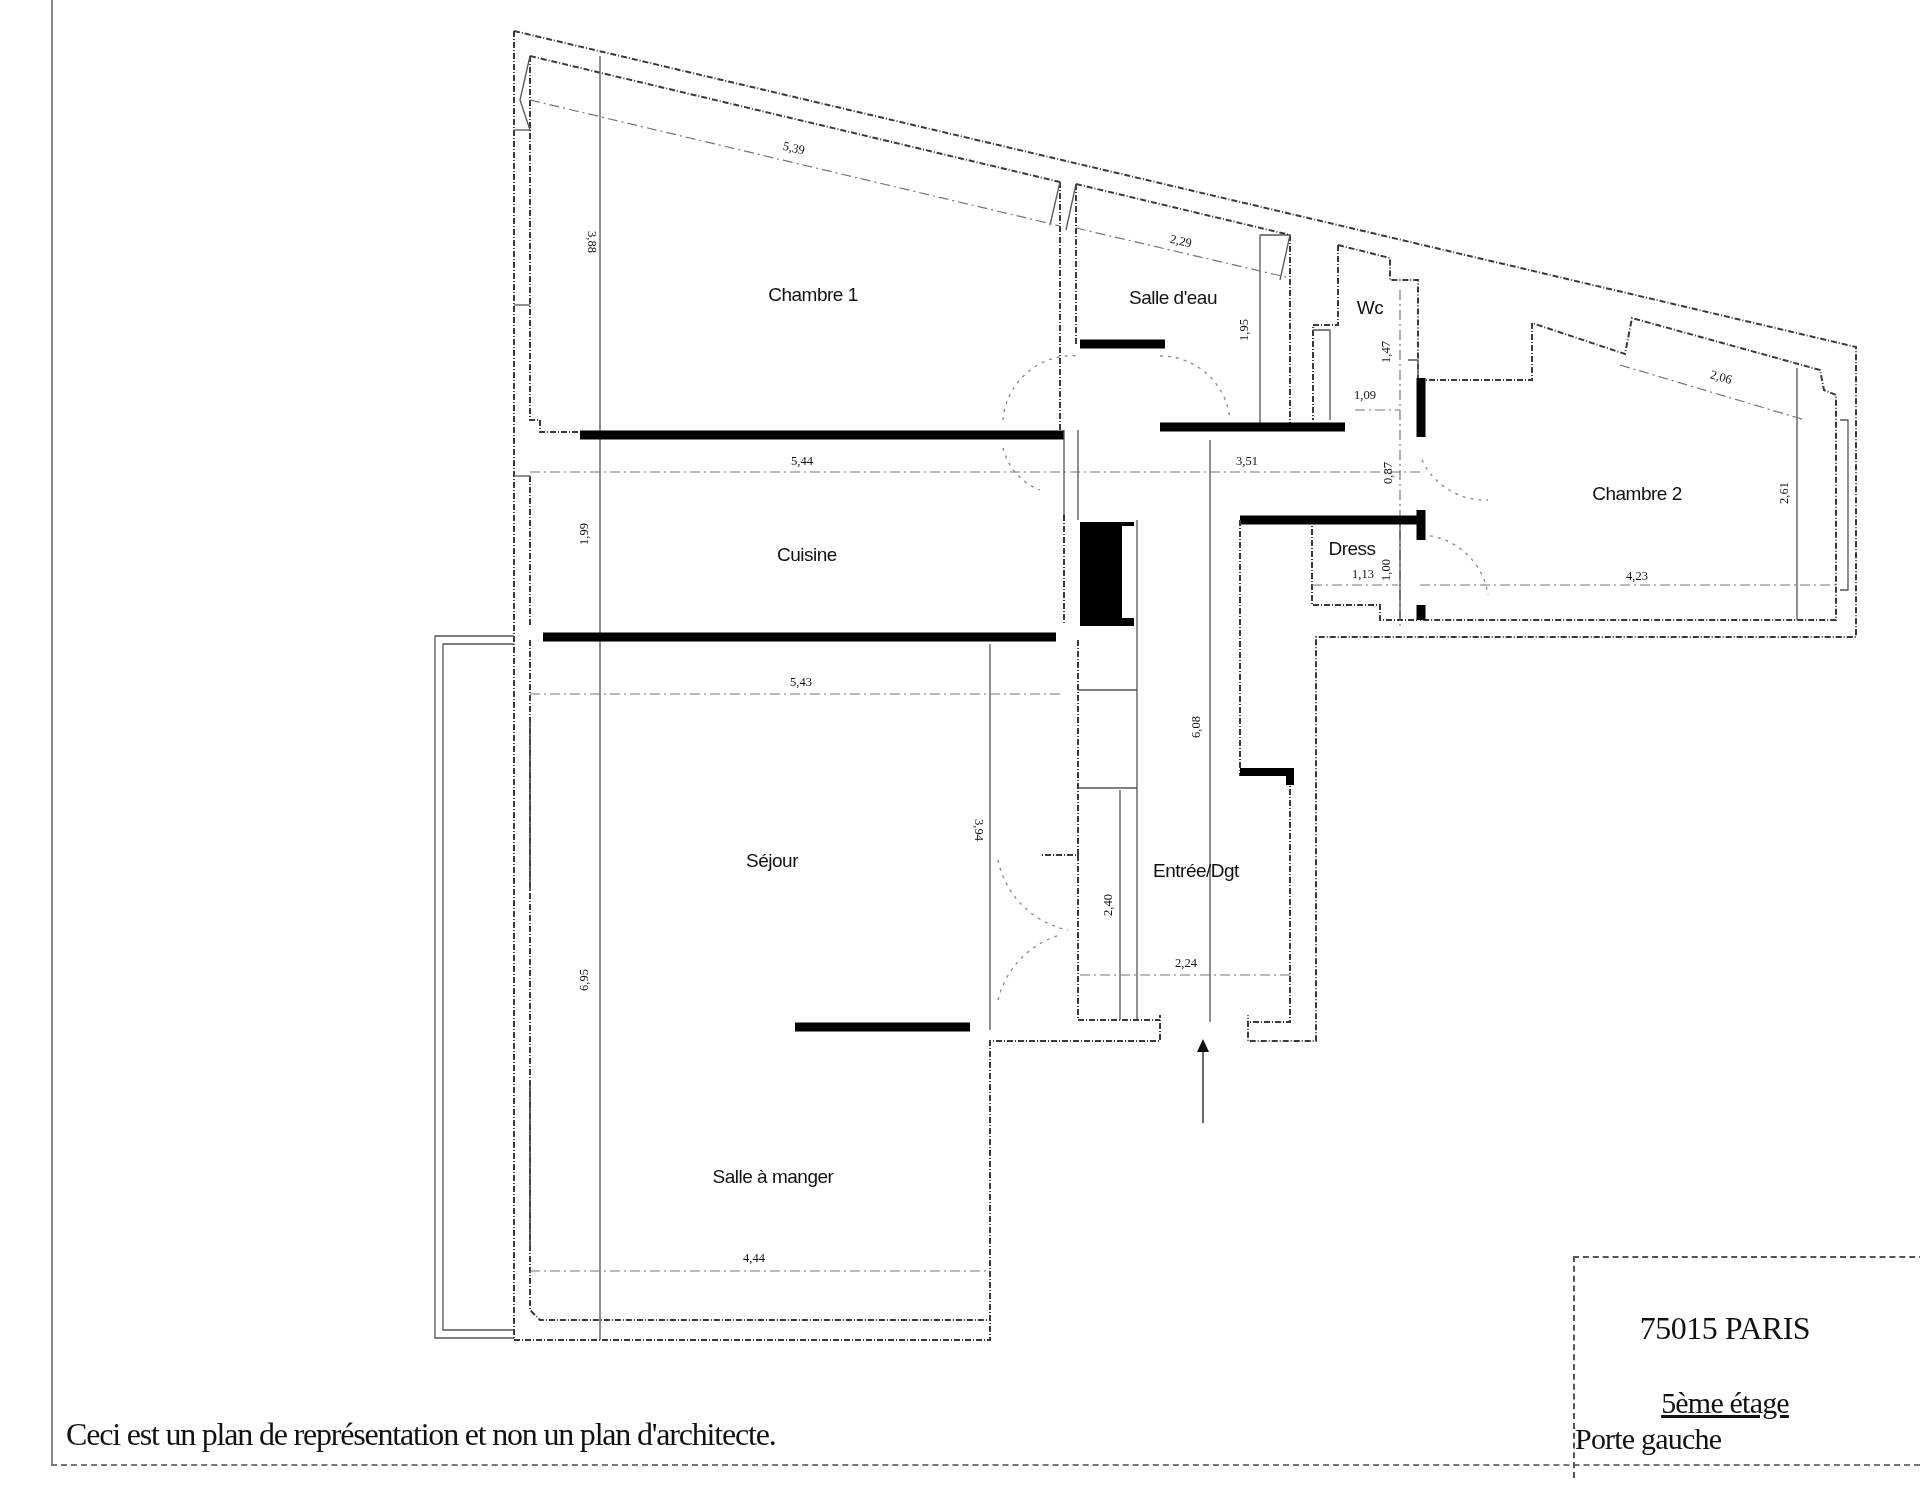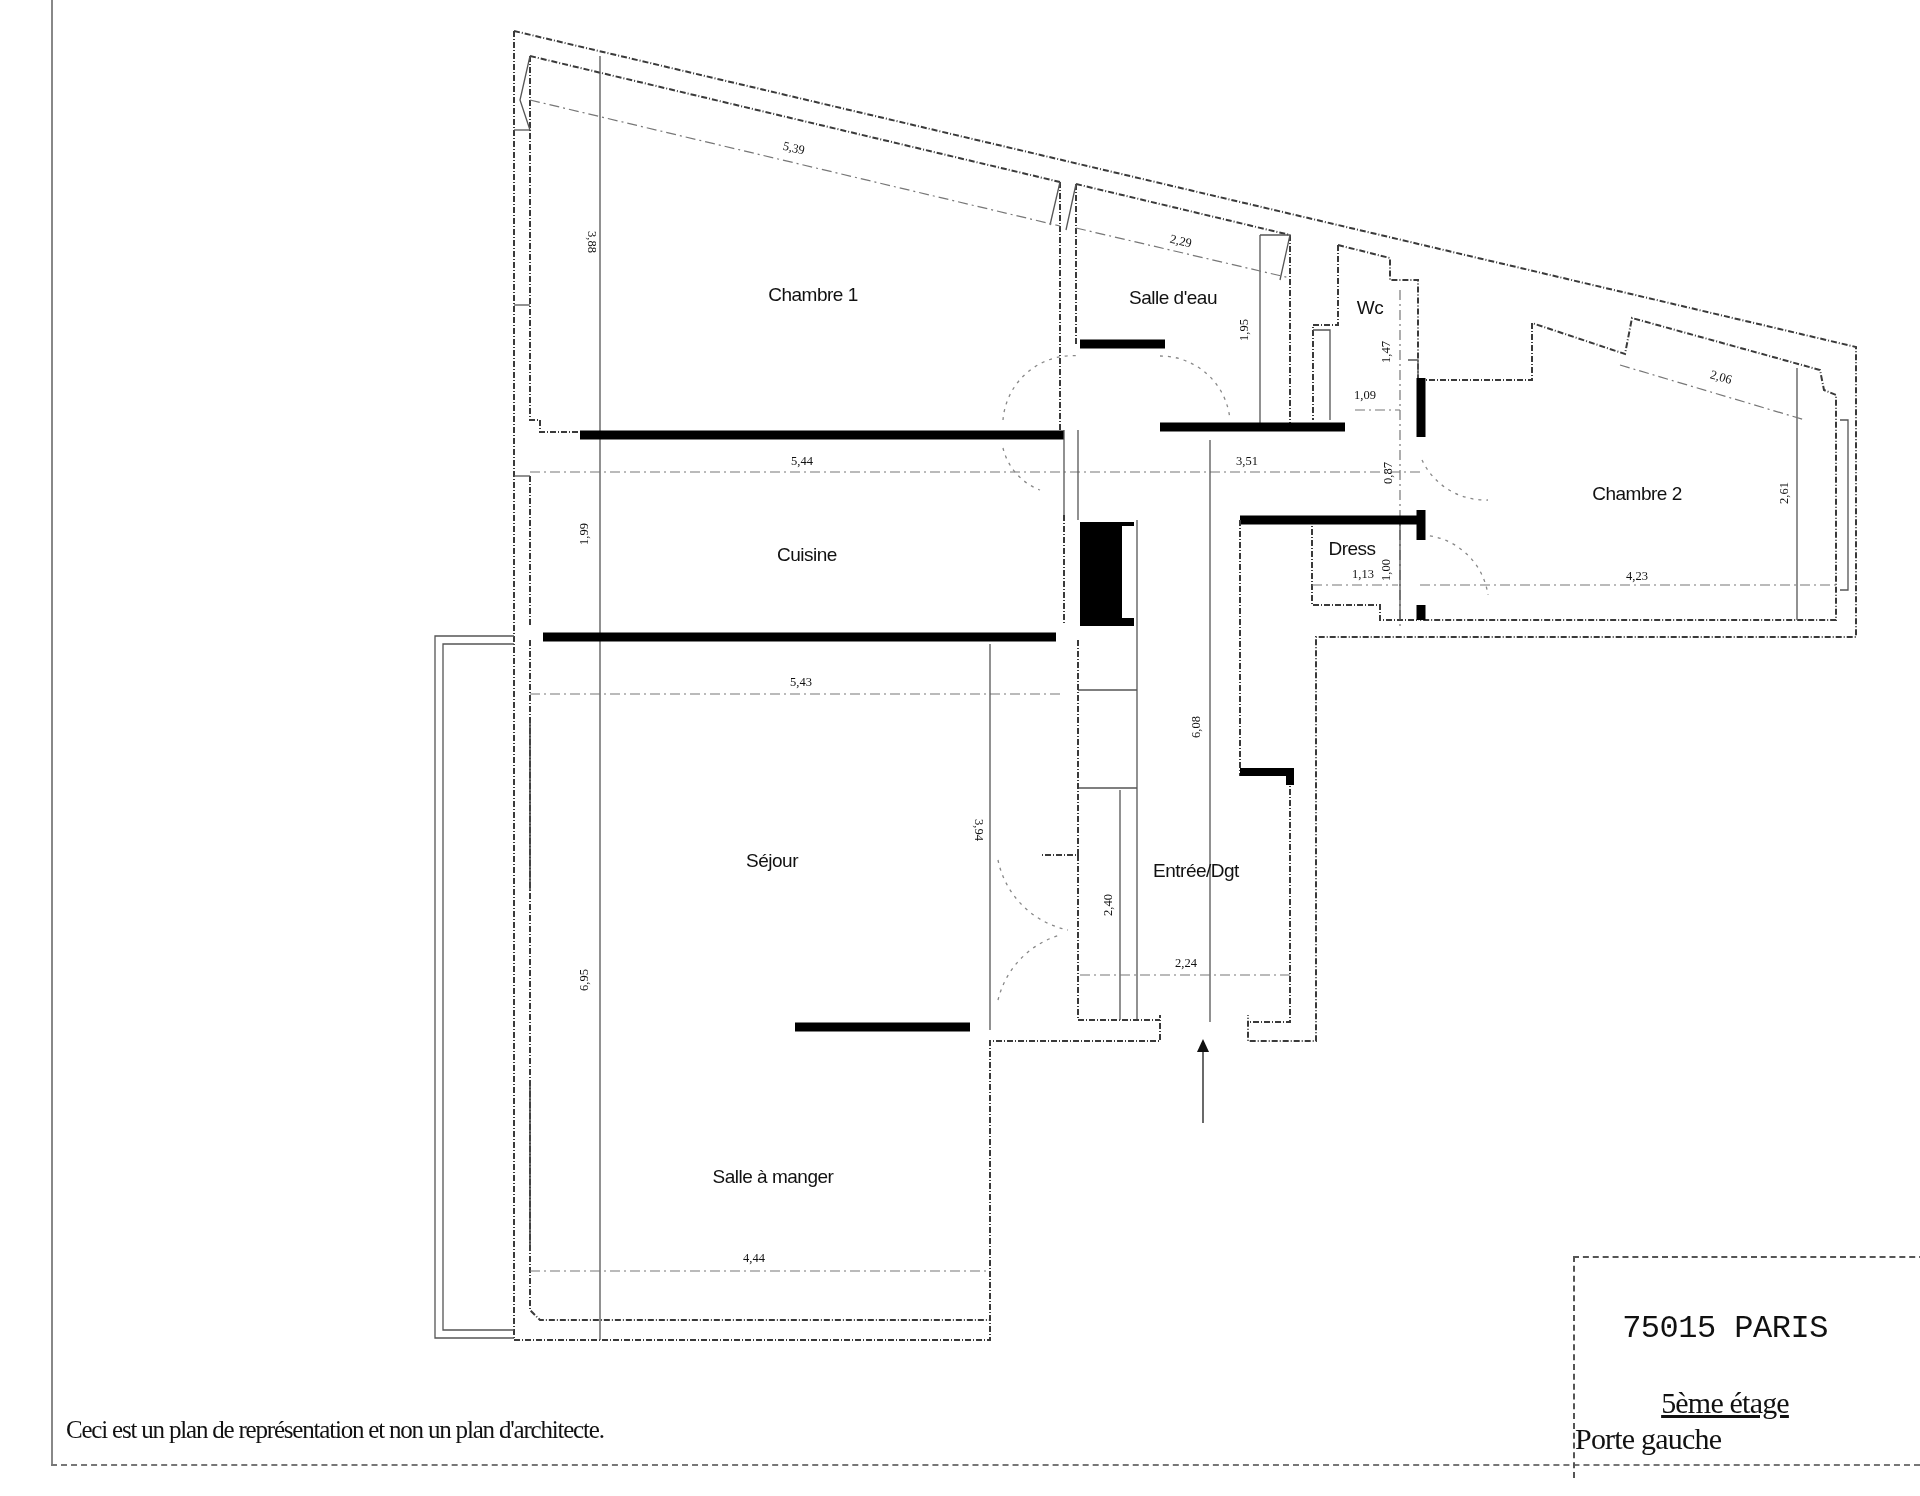--- a/index.html
+++ b/index.html
@@ -7,24 +7,24 @@
   #plan { position:absolute; left:0; top:0; width:1920px; height:1496px; }
   .wall { fill:none; stroke:#3a3a3a; stroke-width:2; stroke-dasharray:6 2 1 2; }
   .wall-solid { fill:none; stroke:#444; stroke-width:1.6; }
   .thin { fill:none; stroke:#555; stroke-width:1.3; }
   .dim { fill:none; stroke:#777; stroke-width:1.2; stroke-dasharray:10 4 2 4; }
   .thick { stroke:#000; stroke-width:9; stroke-linecap:butt; }
   .door { fill:none; stroke:#888; stroke-width:1.3; stroke-dasharray:3 5; }
   .room-label { font-family:"Liberation Sans", sans-serif; font-size:19px; fill:#111; letter-spacing:-0.5px; }
   .dim-label { font-family:"Liberation Serif", serif; font-size:12.5px; fill:#111; }
   .caption { position:absolute; font-family:"Liberation Serif", serif; color:#111; }
-  #disclaimer { left:66px; top:1416px; font-size:25px; letter-spacing:-1.2px; white-space:nowrap; }
+  #disclaimer { left:66px; top:1416px; font-size:32px; letter-spacing:-1.2px; white-space:nowrap; }
   #titleblock { position:absolute; left:1573px; top:1256px; width:360px; height:220px;
     border-left:2px dashed #555; border-top:2px dashed #555; }
-  #tb-city { position:absolute; left:0; width:300px; top:52px; text-align:center; font-size:32px; letter-spacing:-0.5px;font-family:Liberation Mono, monospace; }
+  #tb-city { position:absolute; left:0; width:300px; top:52px; text-align:center; font-size:32px; letter-spacing:-0.5px; }
   #tb-floor { position:absolute; left:0; width:300px; top:128px; text-align:center; font-size:30px; letter-spacing:-0.8px;text-decoration:underline; }
   #tb-door { position:absolute; left:0; width:300px; top:164px; text-align:left; font-size:30px; letter-spacing:-0.8px; }
   #page-border-left { position:absolute; left:51px; top:0; width:2px; height:1466px; background:#888; }
   #page-border-bottom { position:absolute; left:51px; top:1464px; width:1869px; height:0; border-top:2px dashed #777; }
 </style>
 </head>
 <body>
 
 <div id="page-border-left"></div>
 <div id="page-border-bottom"></div>

